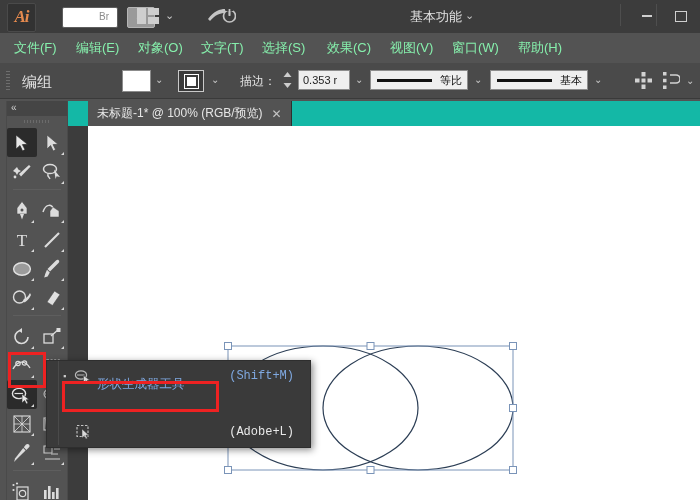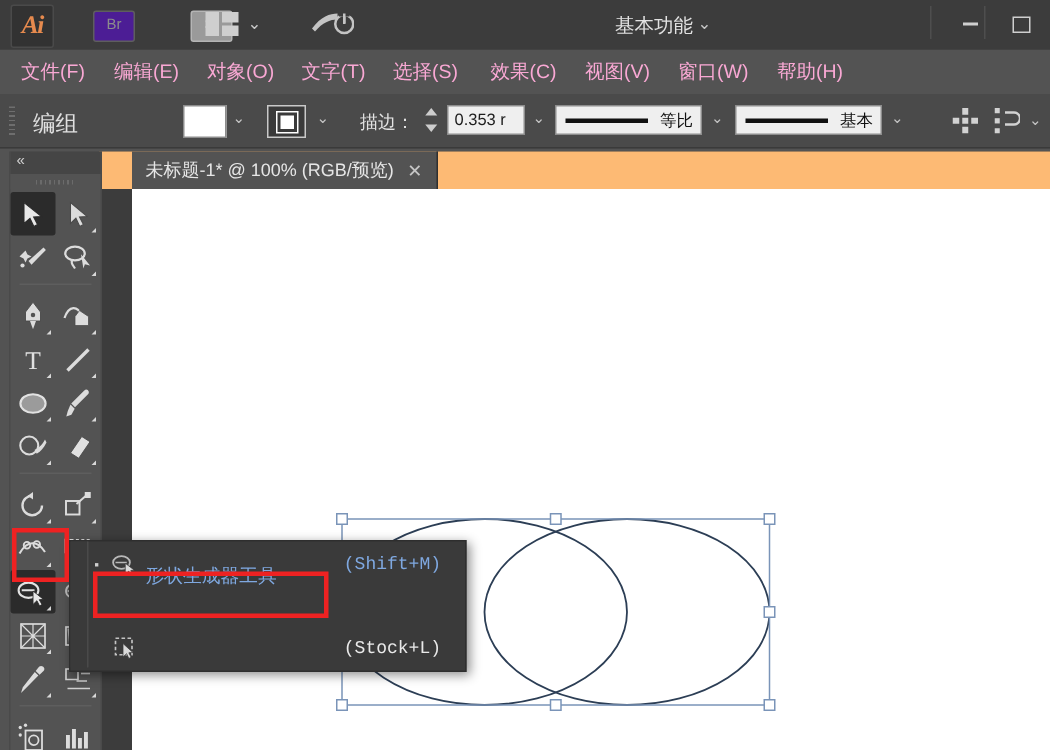--- a/index.html
+++ b/index.html
@@ -23,21 +23,21 @@
     background:#323232;border:1px solid #4a4a4a;border-radius:2px;
     color:#e68a4e;font-size:17px;font-weight:bold;font-style:italic;
     text-align:center;line-height:26px;letter-spacing:-1px;
     font-family:"Liberation Serif",serif;
   }
   .sq-btn{
     position:absolute;top:7px;height:19px;
     background:#545454;border:1px solid #5e5e5e;border-radius:2px;
     color:#a8a8a8;font-size:10px;text-align:center;line-height:18px;
   }
-  .br-btn{left:62px;width:26px;color:#8c8c8c;background:#4c1d95;}
+  .br-btn{left:62px;width:26px;color:#8c8c8c;background:#ffffff;padding-left:28px;}
   .st-btn{left:127px;width:26px;color:#d8d8d8;background:#9a9a9a;border-color:#b5b5b5;}
   .arr-wrap{position:absolute;left:137px;top:5px;width:56px;height:22px;}
   .arrange-ic{position:absolute;left:0;top:3px;width:22px;height:16px;}
   .arrange-ic i{position:absolute;background:#cfcfcf;display:block;}
   .arrange-ic i.l{left:0;top:0;width:9px;height:16px;}
   .arrange-ic i.r1{left:11px;top:0;width:11px;height:7px;}
   .arrange-ic i.r2{left:11px;top:9px;width:11px;height:7px;}
   .chev-tb{position:absolute;left:28px;top:4px;font-size:11px;color:#c9c9c9;}
   .power-ic{position:absolute;left:206px;top:6px;width:30px;height:20px;color:#c4c4c4;}
 
@@ -57,21 +57,21 @@
   .wbtn .min{width:10px;height:2px;background:#cfcfcf;}
   .wbtn .max{width:10px;height:9px;border:1.5px solid #cfcfcf;}
   .wsep{position:absolute;top:4px;width:1px;height:22px;background:#4e4e4e;}
 
   
   .menubar{
     position:absolute;left:0;top:33px;width:700px;height:30px;
     background:#535353;border-bottom:1px solid #454545;
   }
   .menu-item{
-    position:absolute;top:6px;font-size:13px;color:#f9a8d4;white-space:nowrap;
+    position:absolute;top:6px;font-size:13px;color:#86efac;white-space:nowrap;
   }
 
   
   .controlbar{
     position:absolute;left:0;top:63px;width:700px;height:35px;
     background:#4a4a4a;border-bottom:1px solid #3a3a3a;
   }
   .grip{position:absolute;left:6px;top:8px;width:4px;height:19px;
     background:repeating-linear-gradient(to bottom,#6e6e6e 0 1px,transparent 1px 3px);}
   .sel-label{position:absolute;left:22px;top:10px;font-size:15px;color:#e0e0e0;}
@@ -130,21 +130,21 @@
   .tsep::after{content:"";display:block;margin:3px 6px 0;height:1px;background:#5e5e5e;}
   .tcell svg{display:block;}
 
   
   .redbox{position:absolute;border:3px solid #ee2222;box-sizing:border-box;pointer-events:none;}
   #redbox-tool{left:8px;top:352px;width:38px;height:36px;}
   #redbox-menu{left:62px;top:381px;width:157px;height:31px;}
 
   
   .docarea{position:absolute;left:66px;top:101px;width:634px;height:399px;background:#3c3c3c;}
-  .tabstrip{position:absolute;left:0;top:0;width:634px;height:25px;background:#fdba74;}
+  .tabstrip{position:absolute;left:0;top:0;width:634px;height:25px;background:#14b8a6;}
   .doctab{
     position:absolute;left:22px;top:0;height:25px;background:#535353;
     border-right:1px solid #2f2f2f;padding:0 9px;display:flex;align-items:center;gap:9px;
   }
   .doctab .title{font-size:12px;color:#e6e6e6;white-space:nowrap;}
   .doctab .close{font-size:12px;color:#c6c6c6;}
   .canvas{
     position:absolute;left:22px;top:25px;width:612px;height:374px;background:#ffffff;
   }
   .canvas svg{position:absolute;left:0;top:0;}
@@ -558,20 +558,20 @@
 
 
     <div class="fmenu-item" style="top:57px">
       <span class="fm-bullet"></span>
       <span class="fm-ic">
         <svg width="20" height="16" viewBox="0 0 20 16">
             <rect x="3" y="1.5" width="11" height="11" fill="none" stroke="#c4c4c4" stroke-width="1.1" stroke-dasharray="2.4 1.6"></rect>
             <path d="M8 5 L8 14 L10.4 11.8 L11.9 15 L13.4 14.2 L11.9 11.2 L14.6 11 Z" fill="#dadada" stroke="#3a3a3a" stroke-width="0.5"></path>
           </svg>
       </span>
-      <span class="fm-key">(Stock+L)</span>
+      <span class="fm-key">(Adobe+L)</span>
     </div>
   </div>
 
   <div class="redbox" id="redbox-tool"></div>
   <div class="redbox" id="redbox-menu"></div>
 
 </div>
 
 </body></html>

